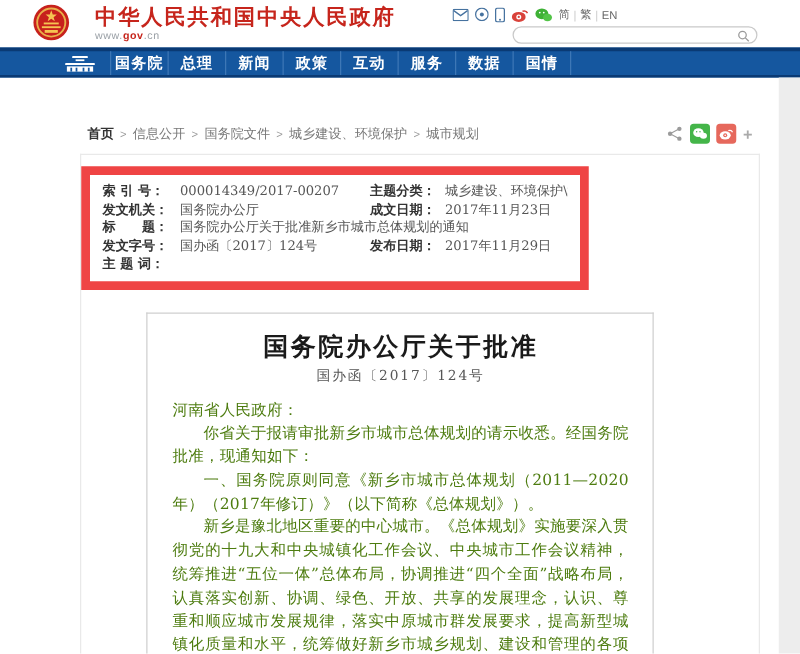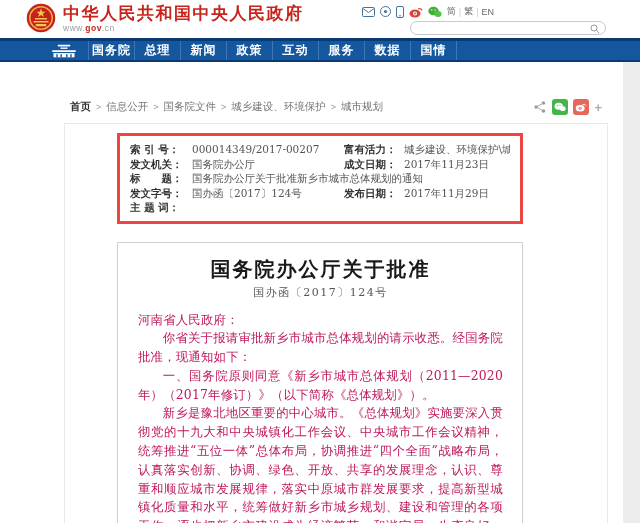--- a/index.html
+++ b/index.html
@@ -2,21 +2,21 @@
 <html><head>
 <meta charset="utf-8">
 <style>
   *{margin:0;padding:0;box-sizing:border-box;}
   html,body{width:640px;height:523px;overflow:hidden;background:#fff;
     font-family:"Liberation Sans","DejaVu Sans",sans-serif;}
   .page{position:relative;width:640px;height:523px;overflow:hidden;background:#fff;}
 
   
   .site-header{height:38px;display:flex;justify-content:space-between;align-items:flex-start;padding:3px 34px 0 26px;background:#fff;}
-  .logo-group{display:flex;align-items:center;gap:7px;justify-content:flex-end;}
+  .logo-group{display:flex;align-items:center;gap:20px;justify-content:flex-end;}
   .emblem{width:30px;height:30px;flex:0 0 auto;}
   .site-title{font-size:17px;font-weight:bold;color:#c6251c;letter-spacing:1.5px;line-height:19px;}
   .site-url{font-size:8.5px;color:#9aa0a6;letter-spacing:.5px;line-height:10px;}
   .site-url .gov{color:#c6251c;font-weight:bold;}
   .header-right{display:flex;flex-direction:column;align-items:flex-end;gap:3px;padding-top:2px;}
   .icon-row{display:flex;align-items:center;gap:5px;margin-right:112px;}
   .icon-row svg{display:block;}
   .lang{font-size:9px;color:#666;display:flex;gap:3px;align-items:center;}
   .lang .sep{color:#ccc;}
   .search-box{position:relative;width:196px;height:14px;border:1px solid #c9c9c9;border-radius:8px;background:#fff;display:flex;align-items:center;}
@@ -38,33 +38,33 @@
   .breadcrumb .home{color:#333;font-weight:bold;}
   .breadcrumb .bsep{color:#999;font-size:9px;}
   .share-tools{display:flex;align-items:center;gap:5px;}
   .share-sq{width:16px;height:16px;border-radius:3px;display:flex;align-items:center;justify-content:center;cursor:pointer;}
   .share-sq.wechat{background:#44b549;}
   .share-sq.weibo{background:#e6685c;}
   .plus-btn{color:#aaa;font-size:13px;line-height:13px;cursor:pointer;font-weight:bold;}
 
   
   .card{position:relative;margin-left:64px;width:544px;height:440px;background:#fff;border:1px solid #e9e9e9;border-bottom:none;padding-top:9px;}
-  .meta-box{margin-left:52px;width:406px;border:3px solid #ef4444;padding:7px 10px 6px 10px;background:#fff;}
+  .meta-box{width:406px;border:7px solid #ef4444;padding:7px 10px 6px 10px;background:#fff;}
   .meta-grid{display:grid;grid-template-columns:60px 150px 58px 1fr;column-gap:2px;row-gap:1px;
     font-size:10.5px;line-height:13.5px;font-family:"DejaVu Serif","Liberation Serif",serif;}
   .meta-label{font-weight:bold;color:#333;white-space:nowrap;}
   .meta-value{color:#555;white-space:nowrap;overflow:hidden;}
   .span3{grid-column:2 / 5;}
 
   .doc-box{margin-left:52px;margin-top:18px;width:406px;height:400px;border:1px solid #cfcfcf;border-bottom:none;
     padding:16px 19px 0 20px;background:#fff;font-family:"DejaVu Serif","Liberation Serif",serif;}
   .doc-title{font-size:20px;font-weight:bold;color:#1a1a1a;text-align:center;line-height:21px;letter-spacing:2px;}
   .doc-number{margin-top:5px;text-align:center;font-size:11px;color:#555;letter-spacing:1.5px;}
   .doc-body{margin-top:11px;}
-  .doc-body p{font-size:12.4px;line-height:18.8px;color:#be185d;text-align:justify;letter-spacing:.2px;}
+  .doc-body p{font-size:12.4px;line-height:18.8px;color:#4d7c0f;text-align:justify;letter-spacing:.2px;}
   .doc-body p.ind{text-indent:2em;}
 
   .right-strip{position:absolute;top:62px;right:0;width:17px;height:461px;background:#ededed;}
 </style>
 </head>
 <body>
 
 <div class="page">
 
   <header class="site-header">
@@ -189,21 +189,21 @@
       <div class="plus-btn">+</div>
     </div>
   </div>
 
   <div class="card">
 
     <div class="meta-box">
       <div class="meta-grid">
         <span class="meta-label">索 引 号：</span>
         <span class="meta-value">000014349/2017-00207</span>
-        <span class="meta-label">富有活力：</span>
+        <span class="meta-label">主题分类：</span>
         <span class="meta-value">城乡建设、环境保护\城市规划</span>
 
         <span class="meta-label">发文机关：</span>
         <span class="meta-value">国务院办公厅</span>
         <span class="meta-label">成文日期：</span>
         <span class="meta-value">2017年11月23日</span>
 
         <span class="meta-label">标　　题：</span>
         <span class="meta-value span3">国务院办公厅关于批准新乡市城市总体规划的通知</span>
 

